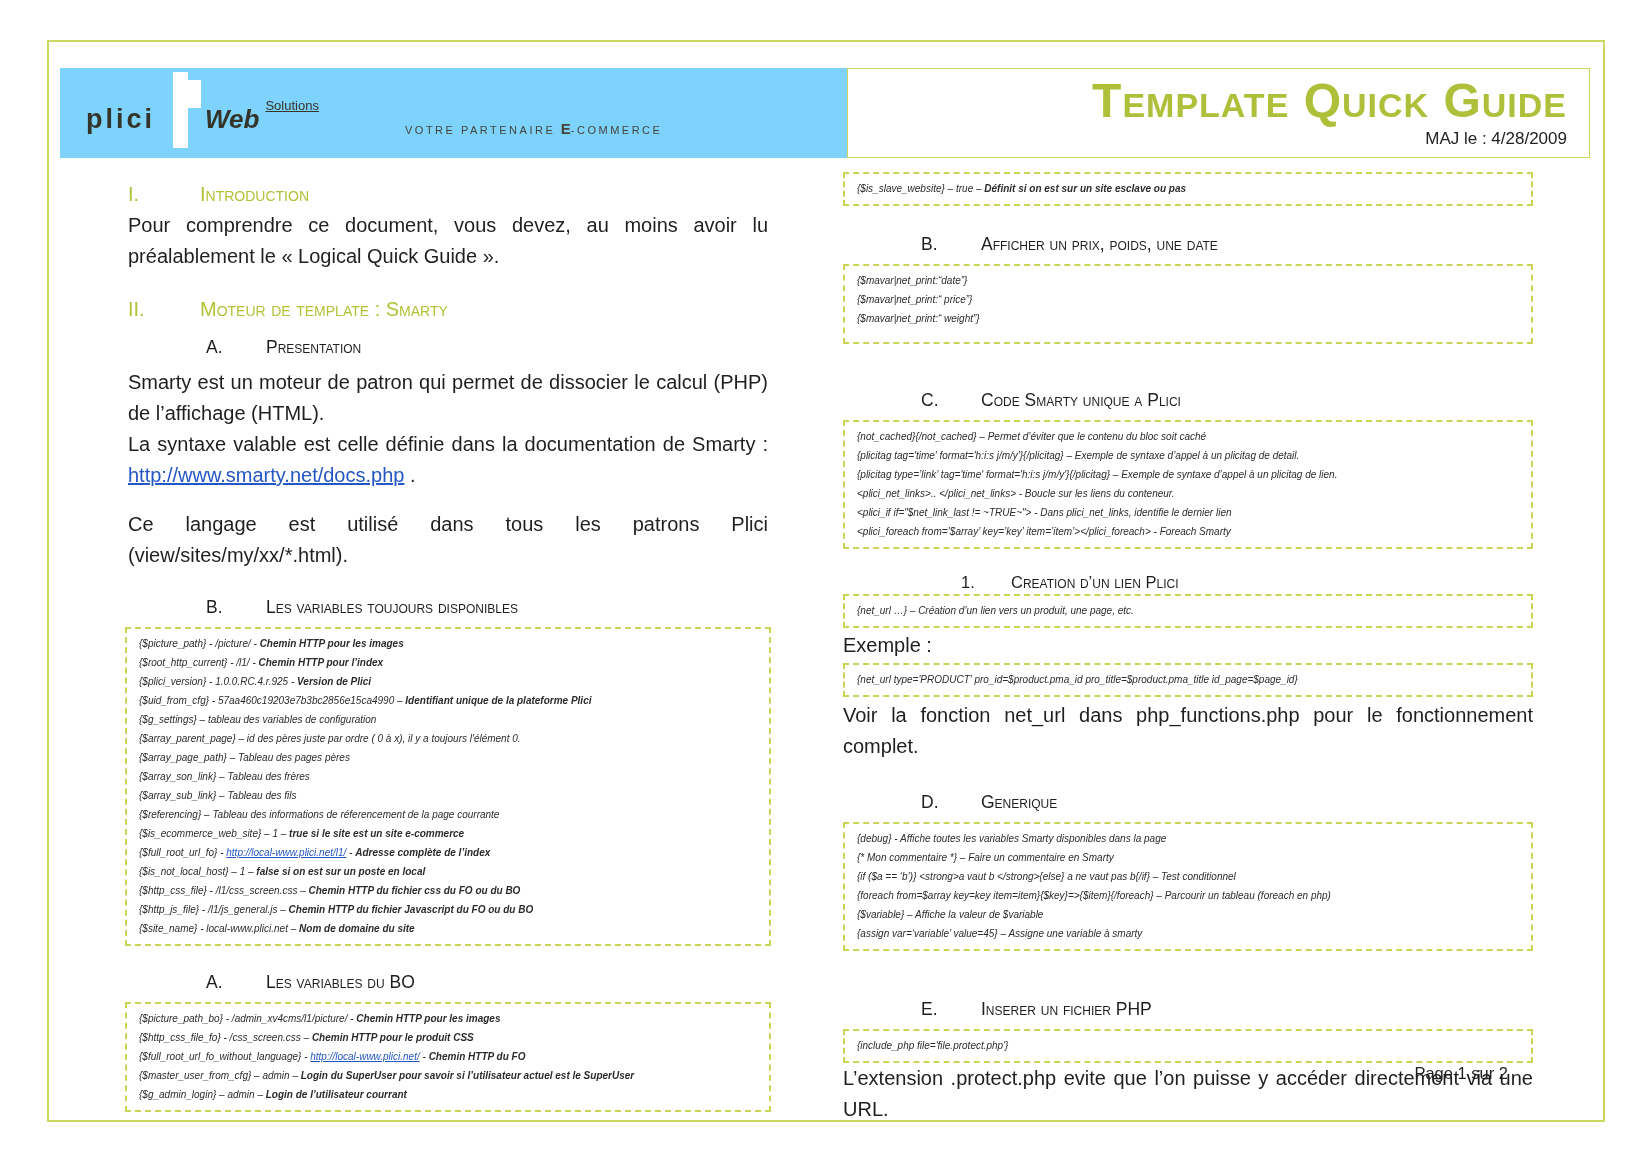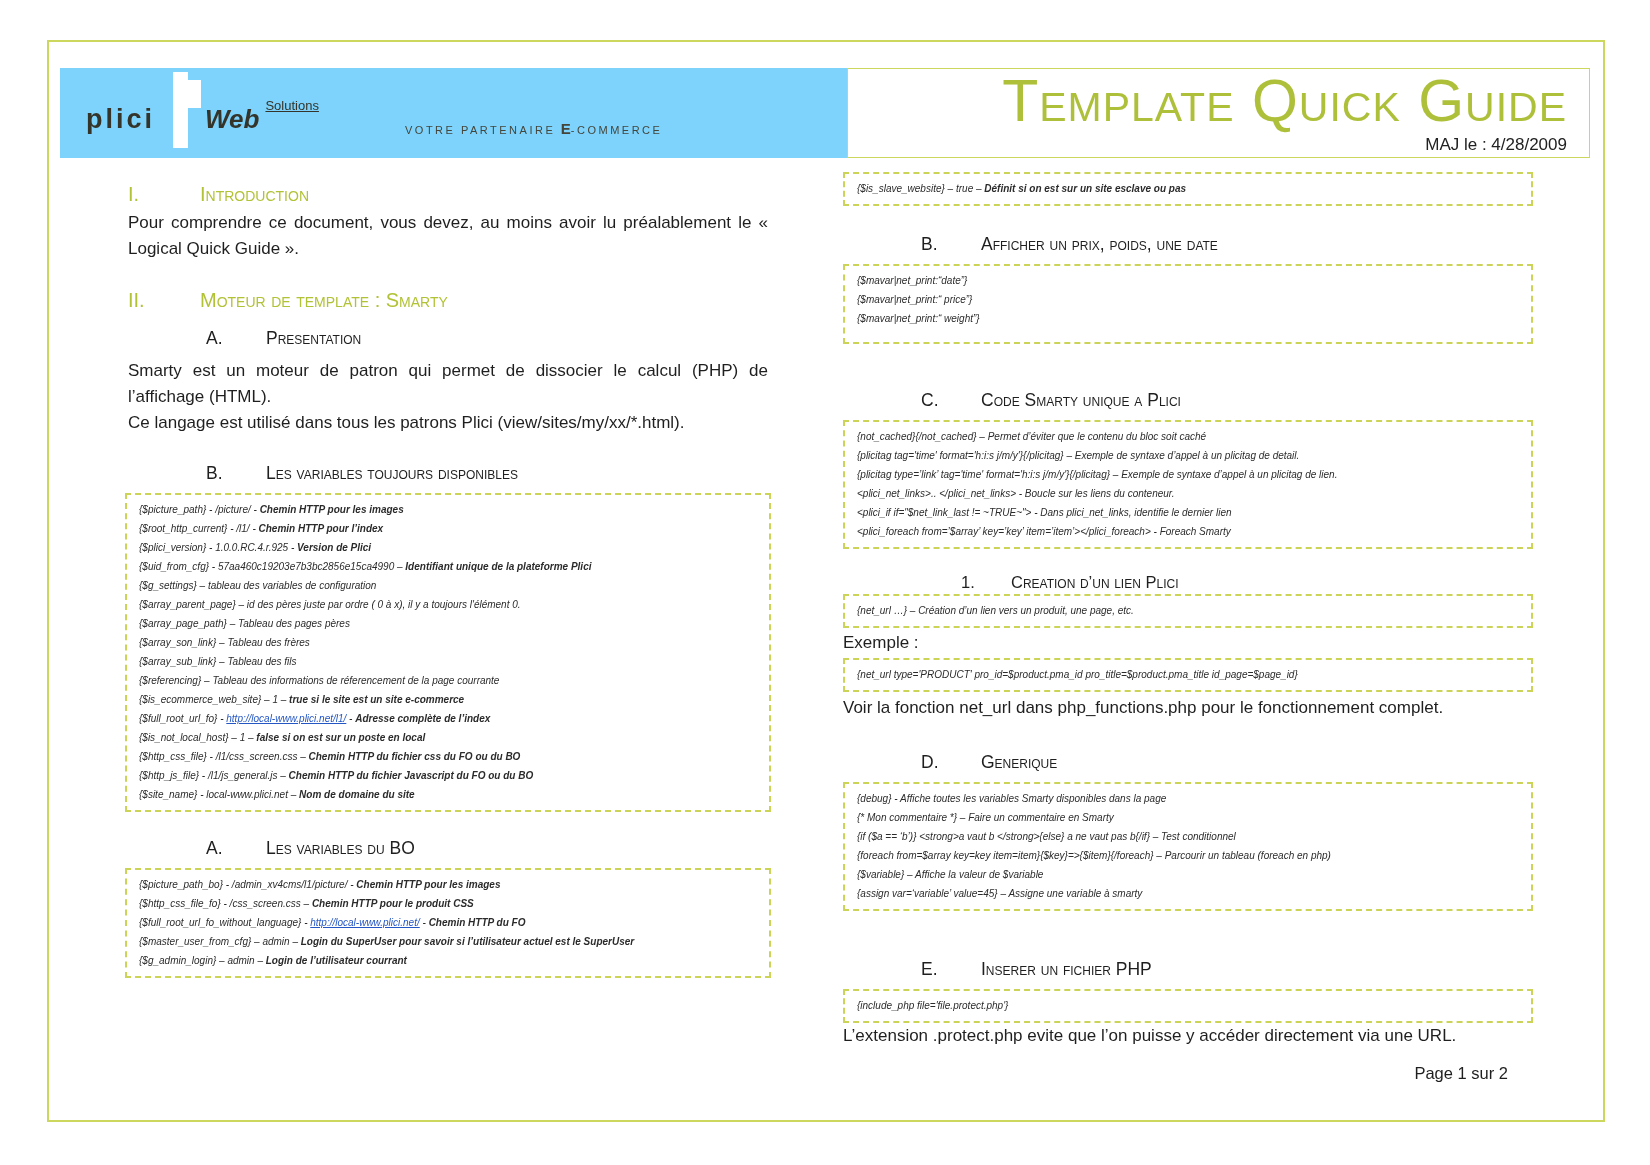--- a/index.html
+++ b/index.html
@@ -9,22 +9,22 @@
   }
   .page-border{position:absolute;left:47px;top:40px;width:1554px;height:1078px;
     border:2px solid #ccd75e;pointer-events:none;}
 
   
   .header{position:absolute;left:60px;top:68px;width:1530px;height:90px;display:flex;}
   .header-green{flex:0 0 787px;background:#7dd3fc;position:relative;}
   .header-white{flex:1;background:#fff;border:1px solid #ccd75e;
     display:flex;flex-direction:column;justify-content:center;align-items:flex-end;
     padding-right:22px;box-sizing:border-box;}
-  .doc-title{font-variant:small-caps;font-size:59px;line-height:1;color:#aec03a;
-    letter-spacing:1px;font-weight:400;}
+  .doc-title{font-variant:small-caps;font-size:48px;line-height:1;color:#aec03a;
+    letter-spacing:1px;font-weight:700;}
   .doc-updated{font-size:17px;color:#222;margin-top:4px;}
 
   .logo{position:absolute;left:26px;top:22px;display:flex;align-items:center;}
   .logo-plici{font-size:27px;font-weight:800;letter-spacing:3px;color:#34342a;}
   .logo-mark{position:relative;width:44px;height:76px;margin:-18px 2px 0 4px;}
   .logo-mark::before{content:"";position:absolute;left:14px;top:0;width:15px;height:76px;background:#fff;}
   .logo-mark::after{content:"";position:absolute;left:29px;top:8px;width:13px;height:28px;background:#fff;}
   .logo-web{font-size:26px;font-weight:800;font-style:italic;color:#34342a;margin-right:6px;}
   .logo-solutions{font-size:13px;font-weight:400;color:#34342a;text-decoration:underline;align-self:flex-start;margin-top:8px;}
   .tagline{position:absolute;left:345px;top:52px;font-size:11px;letter-spacing:2.5px;color:#45453a;}
@@ -37,21 +37,21 @@
 
   .h-main{display:flex;color:#b2c237;font-variant:small-caps;font-size:20px;font-weight:400;margin:0 0 4px 0;}
   .h-main .num{flex:0 0 72px;}
   .h-sub{display:flex;color:#1f1f1f;font-variant:small-caps;font-size:17.5px;font-weight:400;
     padding-left:78px;margin:0 0 9px 0;}
   .h-sub .num{flex:0 0 60px;}
   .h-sub3{display:flex;color:#1f1f1f;font-variant:small-caps;font-size:16.5px;font-weight:400;
     padding-left:118px;margin:0 0 2px 0;}
   .h-sub3 .num{flex:0 0 50px;}
 
-  .para{font-size:17px;line-height:1.55;text-align:justify;margin:0 0 0 0;}
+  .para{font-size:20px;line-height:1.55;text-align:justify;margin:0 0 0 0;}
   .mb-lg{margin-bottom:26px;}
   .mb-md{margin-bottom:18px;}
 
   .code-box{border:2px dashed #ccd457;padding:5px 10px 6px 12px;box-sizing:border-box;
     font-style:italic;font-size:10px;color:#2b2b2b;}
   .code-line{line-height:19px;}
   .bseg{font-weight:bold;}
   .lnk{color:#2456c4;text-decoration:underline;font-style:inherit;}
   .para .lnk{font-style:normal;}
 
@@ -89,20 +89,21 @@
   <div class="h-main" style="margin-bottom:16px">
     <span class="num">II.</span>
     <span>Moteur de template : Smarty</span>
   </div>
 
   <div class="h-sub">
     <span class="num">A.</span>
     <span>Presentation</span>
   </div>
   <p class="para">Smarty est un moteur de patron qui permet de dissocier le calcul (PHP) de l’affichage (HTML).</p>
+  <p class="para mb-md"><span class="seg">La syntaxe valable est celle définie dans la documentation de Smarty : </span><a href="#" class="lnk">http://www.smarty.net/docs.php</a><span class="seg"> .</span></p>
   <p class="para mb-lg">Ce langage est utilisé dans tous les patrons Plici (view/sites/my/xx/*.html).</p>
 
   <div class="h-sub">
     <span class="num">B.</span>
     <span>Les variables toujours disponibles</span>
   </div>
   <div class="code-box mb-lg" style="margin-left:-3px;width:646px;">
       <div class="code-line"><span class="seg">{$picture_path} - /picture/ - </span><span class="bseg">Chemin HTTP pour les images</span></div>
       <div class="code-line"><span class="seg">{$root_http_current} - /l1/ - </span><span class="bseg">Chemin HTTP pour l’index</span></div>
       <div class="code-line"><span class="seg">{$plici_version} - 1.0.0.RC.4.r.925 - </span><span class="bseg">Version de Plici</span></div>

